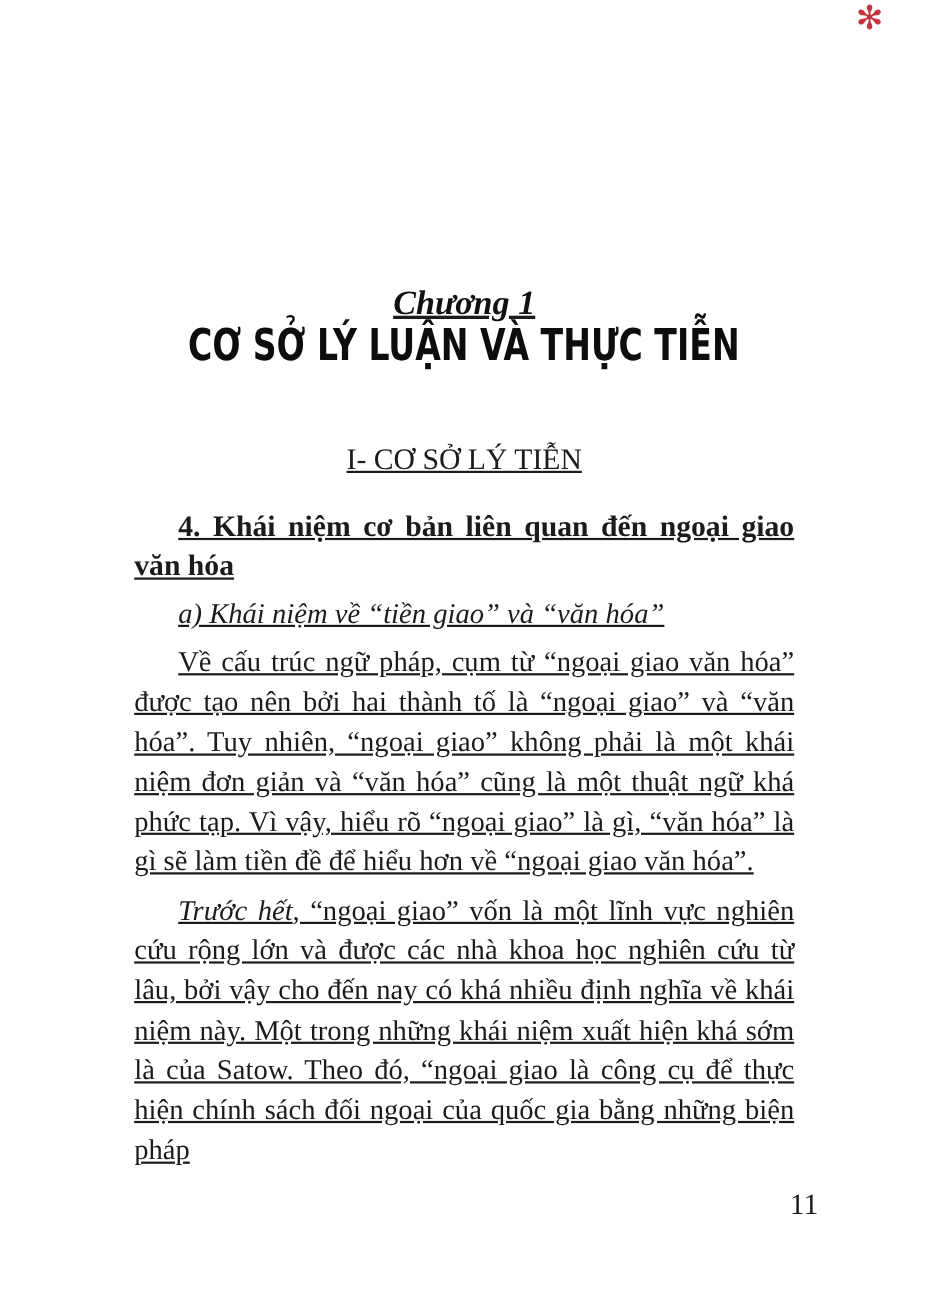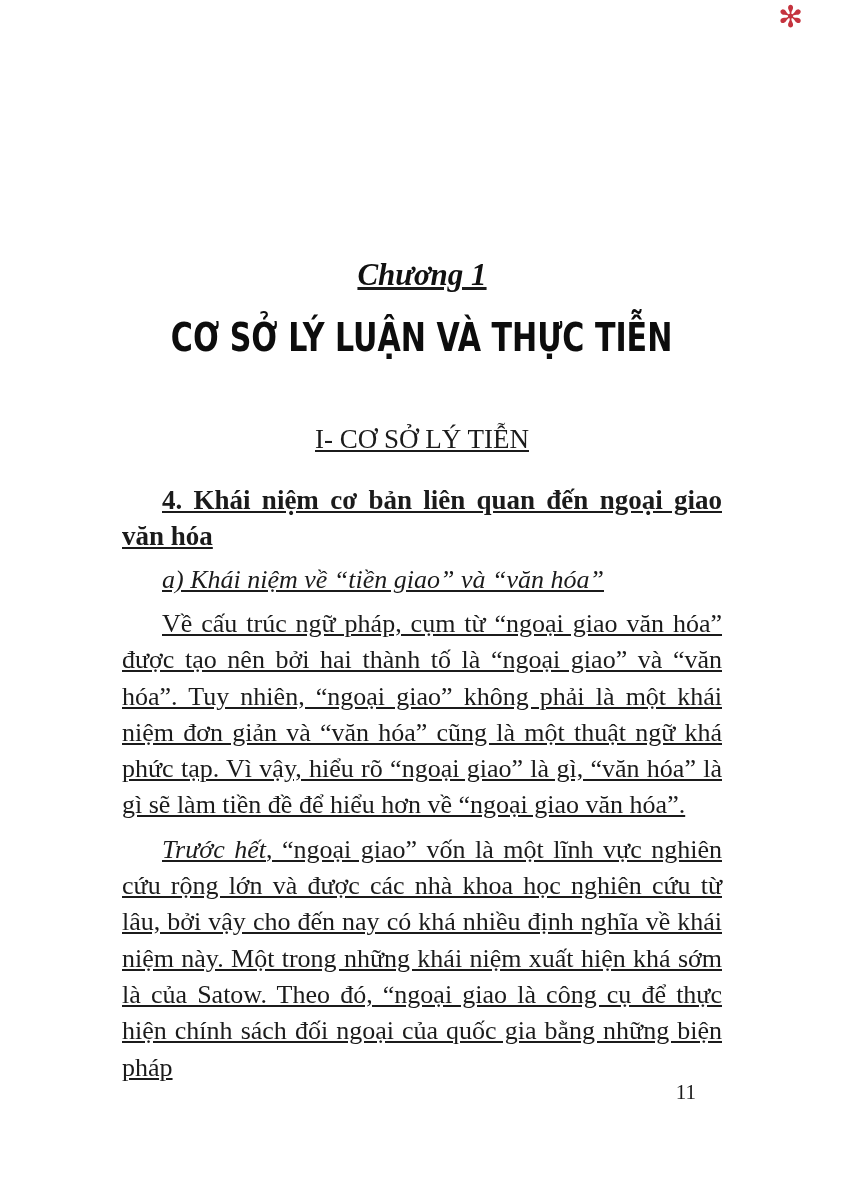--- a/index.html
+++ b/index.html
@@ -35,21 +35,20 @@
   }
   .chapter-label {
     text-align: center;
     font-size: 31px;
     line-height: 37px;
     font-weight: bold;
     font-style: italic;
     color: #111;
   }
   .chapter-title {
-    margin-top: 22px;
     text-align: center;
     color: #0d0d0d;
   }
   .chapter-title .title-line {
     display: block;
     line-height: 44px;
   }
   .chapter-title .title-line > span {
     display: inline-block;
     font-family: "DejaVu Sans", sans-serif;
@@ -89,24 +88,24 @@
     line-height: 36.3px;
     text-align: justify;
     text-indent: 40px;
   }
   .para .lead-italic {
     font-style: italic;
   }
   .page-number {
     position: absolute;
     top: 1080px;
-    left: 596px;
+    left: 644px;
     width: 100px;
     text-align: right;
-    font-size: 21px;
+    font-size: 27px;
     color: #1b1b1b;
   }
 </style>
 </head>
 <body>
 
 <div class="page">
 
   <div class="ornament">✻</div>
 

